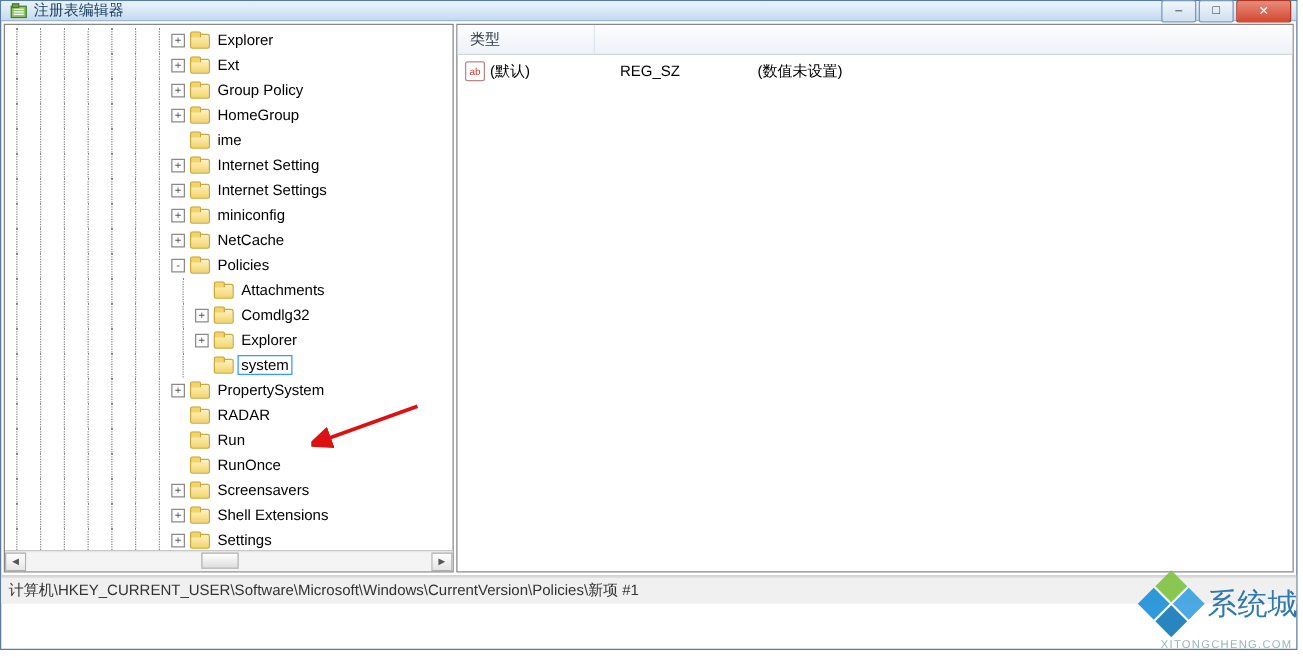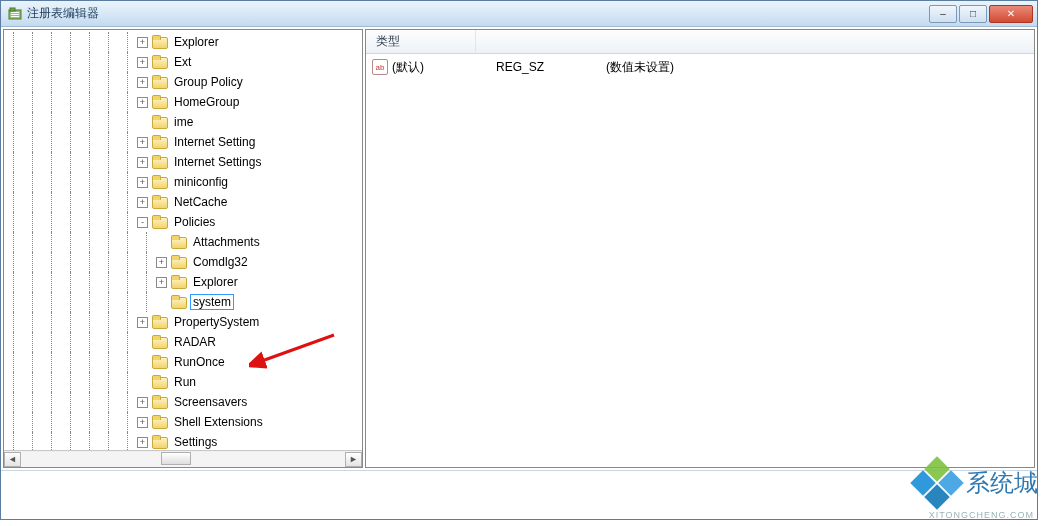--- a/index.html
+++ b/index.html
@@ -1,21 +1,21 @@
 <!DOCTYPE html>
 <html><head>
 <meta charset="utf-8">
 <style>
 * { margin: 0; padding: 0; box-sizing: border-box; font-family: "Microsoft YaHei", Tahoma, sans-serif; font-size: 12px; }
 body { background: #fff; width: 1042px; height: 526px; overflow: hidden; position: relative; }
 
 .window { width: 1038px; height: 520px; border: 1px solid #5a7ca0; position: relative; background:#fff; }
 
 .titlebar {
-  height: 26px;
+  height: 16px;
   background: linear-gradient(to bottom, #eaf3fb 0%, #d8e8f7 50%, #c3daef 100%);
   border-bottom: 1px solid #a0b8d0;
   display: flex; align-items: center; padding: 0 4px 0 6px;
 }
 .titlebar .icon { width:16px; height:16px; margin-right:4px; display:flex; align-items:center; justify-content:center;}
 .titlebar .title { color:#1a3c5a; flex:1; }
 .win-buttons { display:flex; gap:2px; }
 .win-btn { width:28px; height:18px; border:1px solid #7a9ab8; background:linear-gradient(#f0f6fc,#cfe0f0); border-radius:2px; display:flex; align-items:center; justify-content:center; font-size:10px; color:#333;}
 .win-btn.close { background:linear-gradient(#e98a7a,#d34a32); border-color:#a83824; color:#fff; width:44px;}
 
@@ -291,33 +291,33 @@
             <div class="row">
               <span class="guide"></span>
               <span class="guide"></span>
               <span class="guide"></span>
               <span class="guide"></span>
               <span class="guide"></span>
               <span class="guide"></span>
               <span class="guide"></span>
               <span class="toggle blank"></span>
               <span class="folder"></span>
+              <span class="label">Run</span>
+            </div>
+            <div class="row">
+              <span class="guide"></span>
+              <span class="guide"></span>
+              <span class="guide"></span>
+              <span class="guide"></span>
+              <span class="guide"></span>
+              <span class="guide"></span>
+              <span class="guide"></span>
+              <span class="toggle blank"></span>
+              <span class="folder"></span>
               <span class="label">RunOnce</span>
-            </div>
-            <div class="row">
-              <span class="guide"></span>
-              <span class="guide"></span>
-              <span class="guide"></span>
-              <span class="guide"></span>
-              <span class="guide"></span>
-              <span class="guide"></span>
-              <span class="guide"></span>
-              <span class="toggle blank"></span>
-              <span class="folder"></span>
-              <span class="label">Run</span>
             </div>
             <div class="row">
               <span class="guide"></span>
               <span class="guide"></span>
               <span class="guide"></span>
               <span class="guide"></span>
               <span class="guide"></span>
               <span class="guide"></span>
               <span class="guide"></span>
               <span class="toggle">+</span>
@@ -376,20 +376,23 @@
             <span class="val-icon">ab</span>
             <span class="c1">(默认)</span>
             <span class="c2">REG_SZ</span>
             <span class="c3">(数值未设置)</span>
           </div>
         </div>
     </div>
 
   </div>
 
+  <div class="statusbar">
+    <span>计算机\HKEY_CURRENT_USER\Software\Microsoft\Windows\CurrentVersion\Policies\新项 #1</span>
+  </div>
 
 </div>
 
 <div class="watermark">
   <div class="logo">
     <div class="d" style="left:14px;top:0;background:#7fc241;"></div>
     <div class="d" style="left:0;top:14px;background:#1a8fd8;"></div>
     <div class="d" style="left:28px;top:14px;background:#3aa0e0;"></div>
     <div class="d" style="left:14px;top:28px;background:#1278b8;"></div>
   </div>

